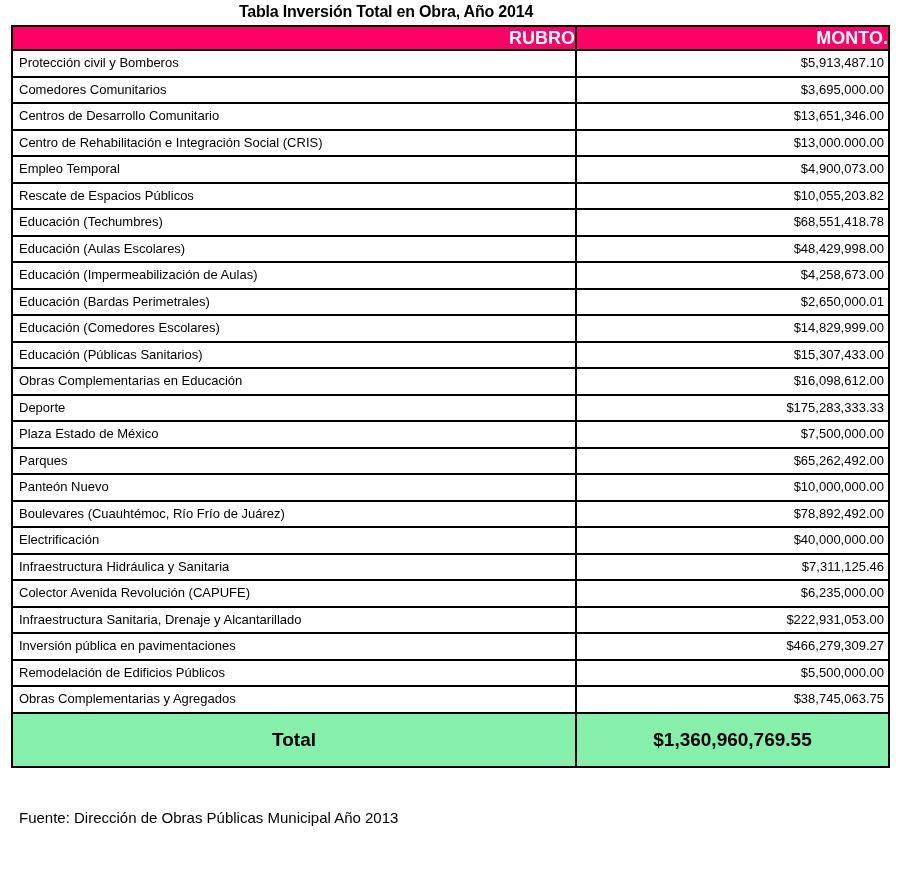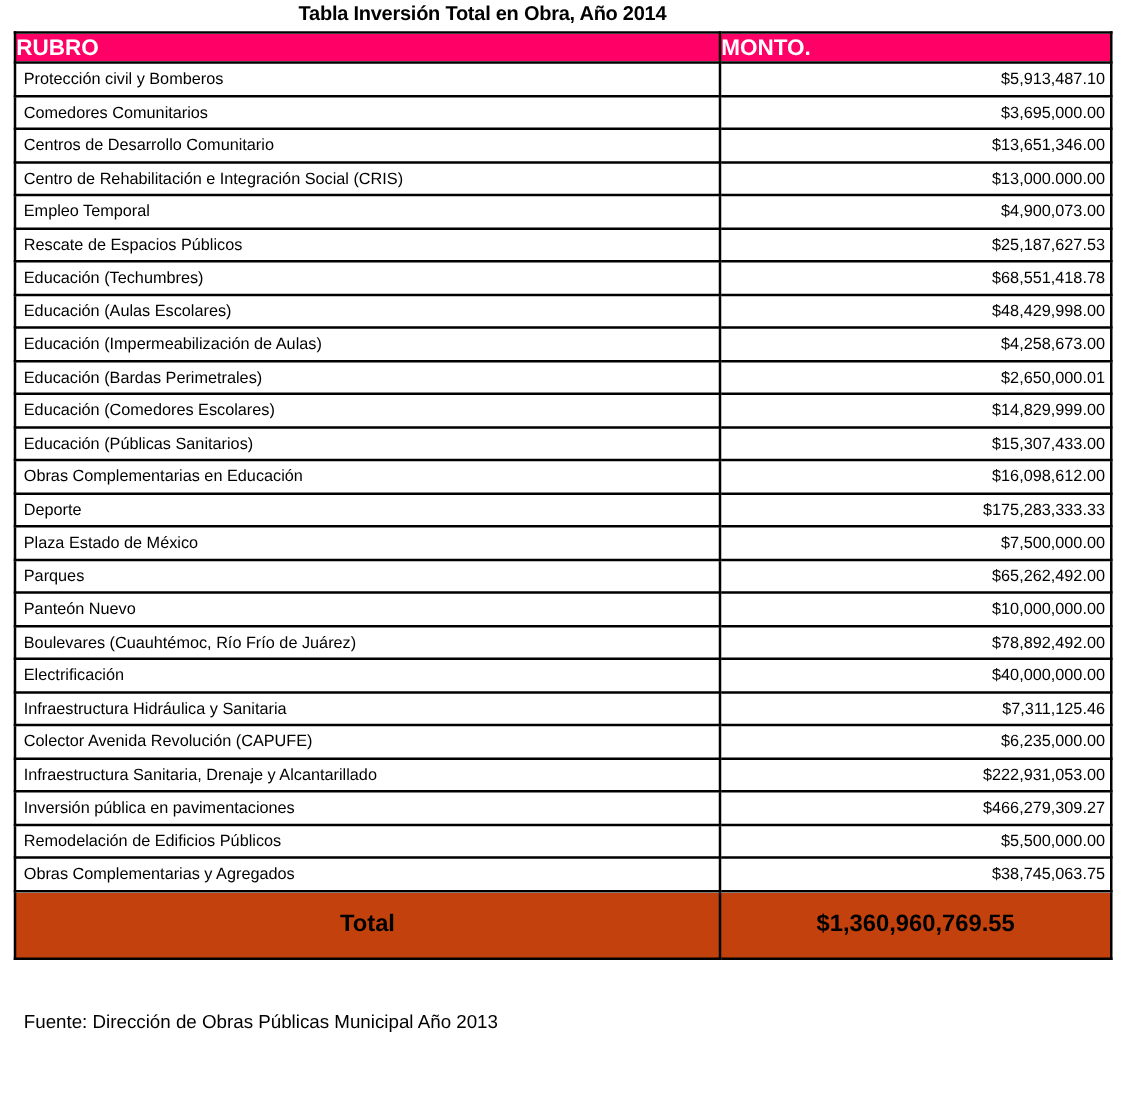--- a/index.html
+++ b/index.html
@@ -42,38 +42,38 @@
       overflow: hidden;
       white-space: nowrap;
     }
     table.inv thead th {
       background: #ff0066;
       color: #ffffff;
       font-weight: bold;
       font-size: 18px;
       height: 22px;
       line-height: 22px;
-      text-align: left;
+      text-align: right;
     }
     table.inv tbody td {
       font-size: 13px;
       height: 24.5px;
       line-height: 24px;
     }
     table.inv tbody td.rubro {
       text-align: left;
       padding-left: 6px;
     }
     table.inv tbody td.monto {
       text-align: right;
       padding-right: 4px;
       border-radius: 11px;
     }
     table.inv tfoot td {
-      background: #c2410c;
+      background: #86efac;
       font-weight: bold;
       font-size: 19px;
       height: 52px;
       line-height: 52px;
       text-align: center;
       color: #000;
     }
     .source {
       position: absolute;
       left: 19px;
@@ -114,21 +114,21 @@
       <tr>
         <td class="rubro">Centro de Rehabilitación e Integración Social (CRIS)</td>
         <td class="monto">$13,000.000.00</td>
       </tr>
       <tr>
         <td class="rubro">Empleo Temporal</td>
         <td class="monto">$4,900,073.00</td>
       </tr>
       <tr>
         <td class="rubro">Rescate de Espacios Públicos</td>
-        <td class="monto">$25,187,627.53</td>
+        <td class="monto">$10,055,203.82</td>
       </tr>
       <tr>
         <td class="rubro">Educación (Techumbres)</td>
         <td class="monto">$68,551,418.78</td>
       </tr>
       <tr>
         <td class="rubro">Educación (Aulas Escolares)</td>
         <td class="monto">$48,429,998.00</td>
       </tr>
       <tr>

